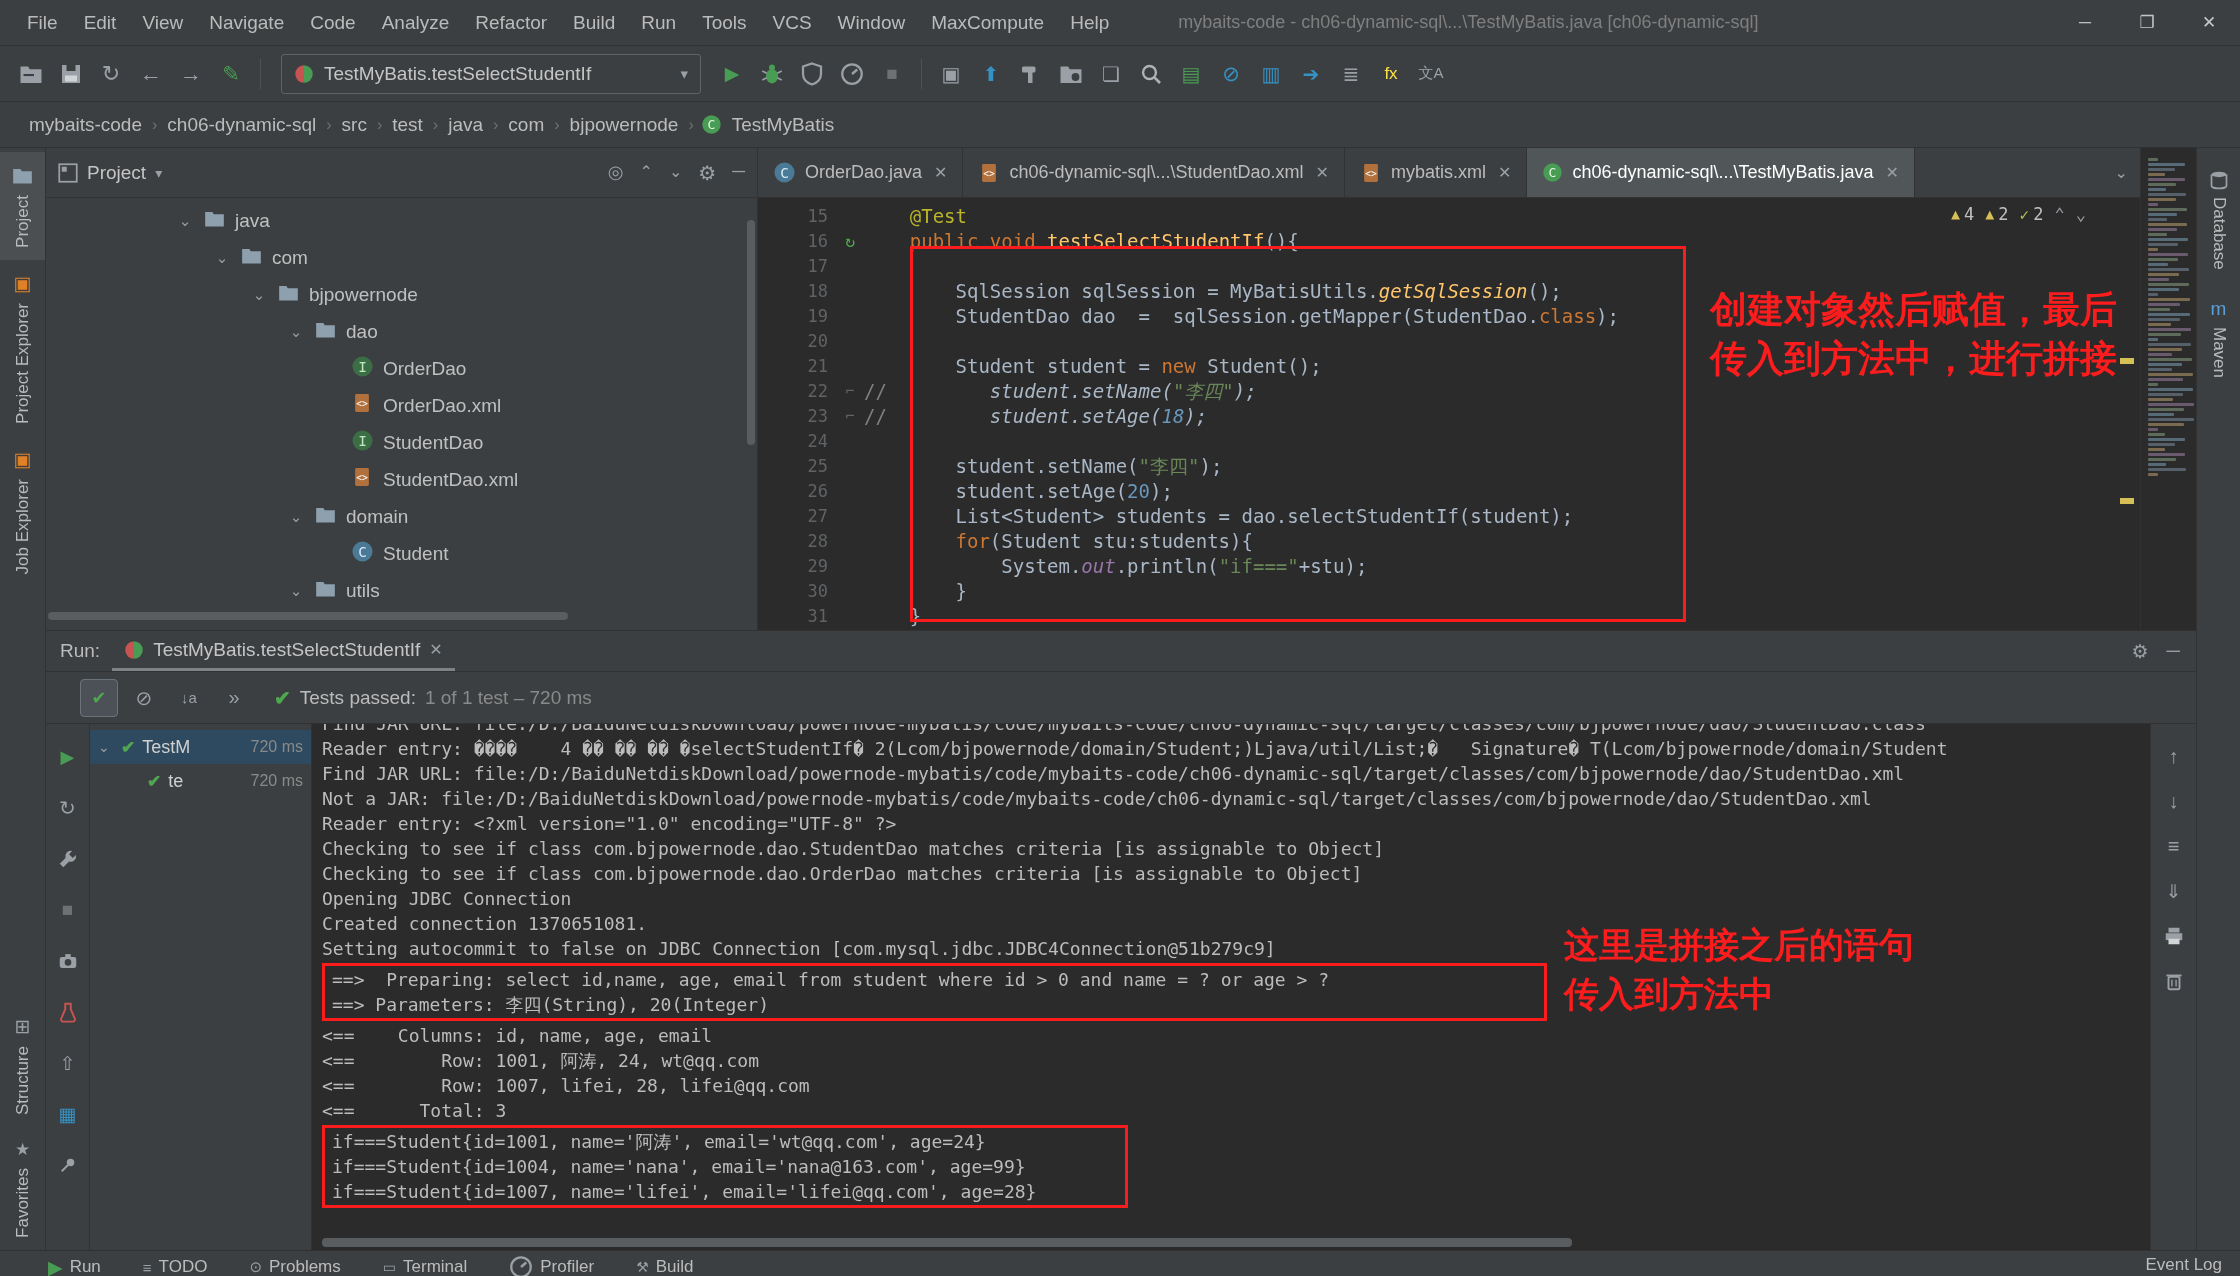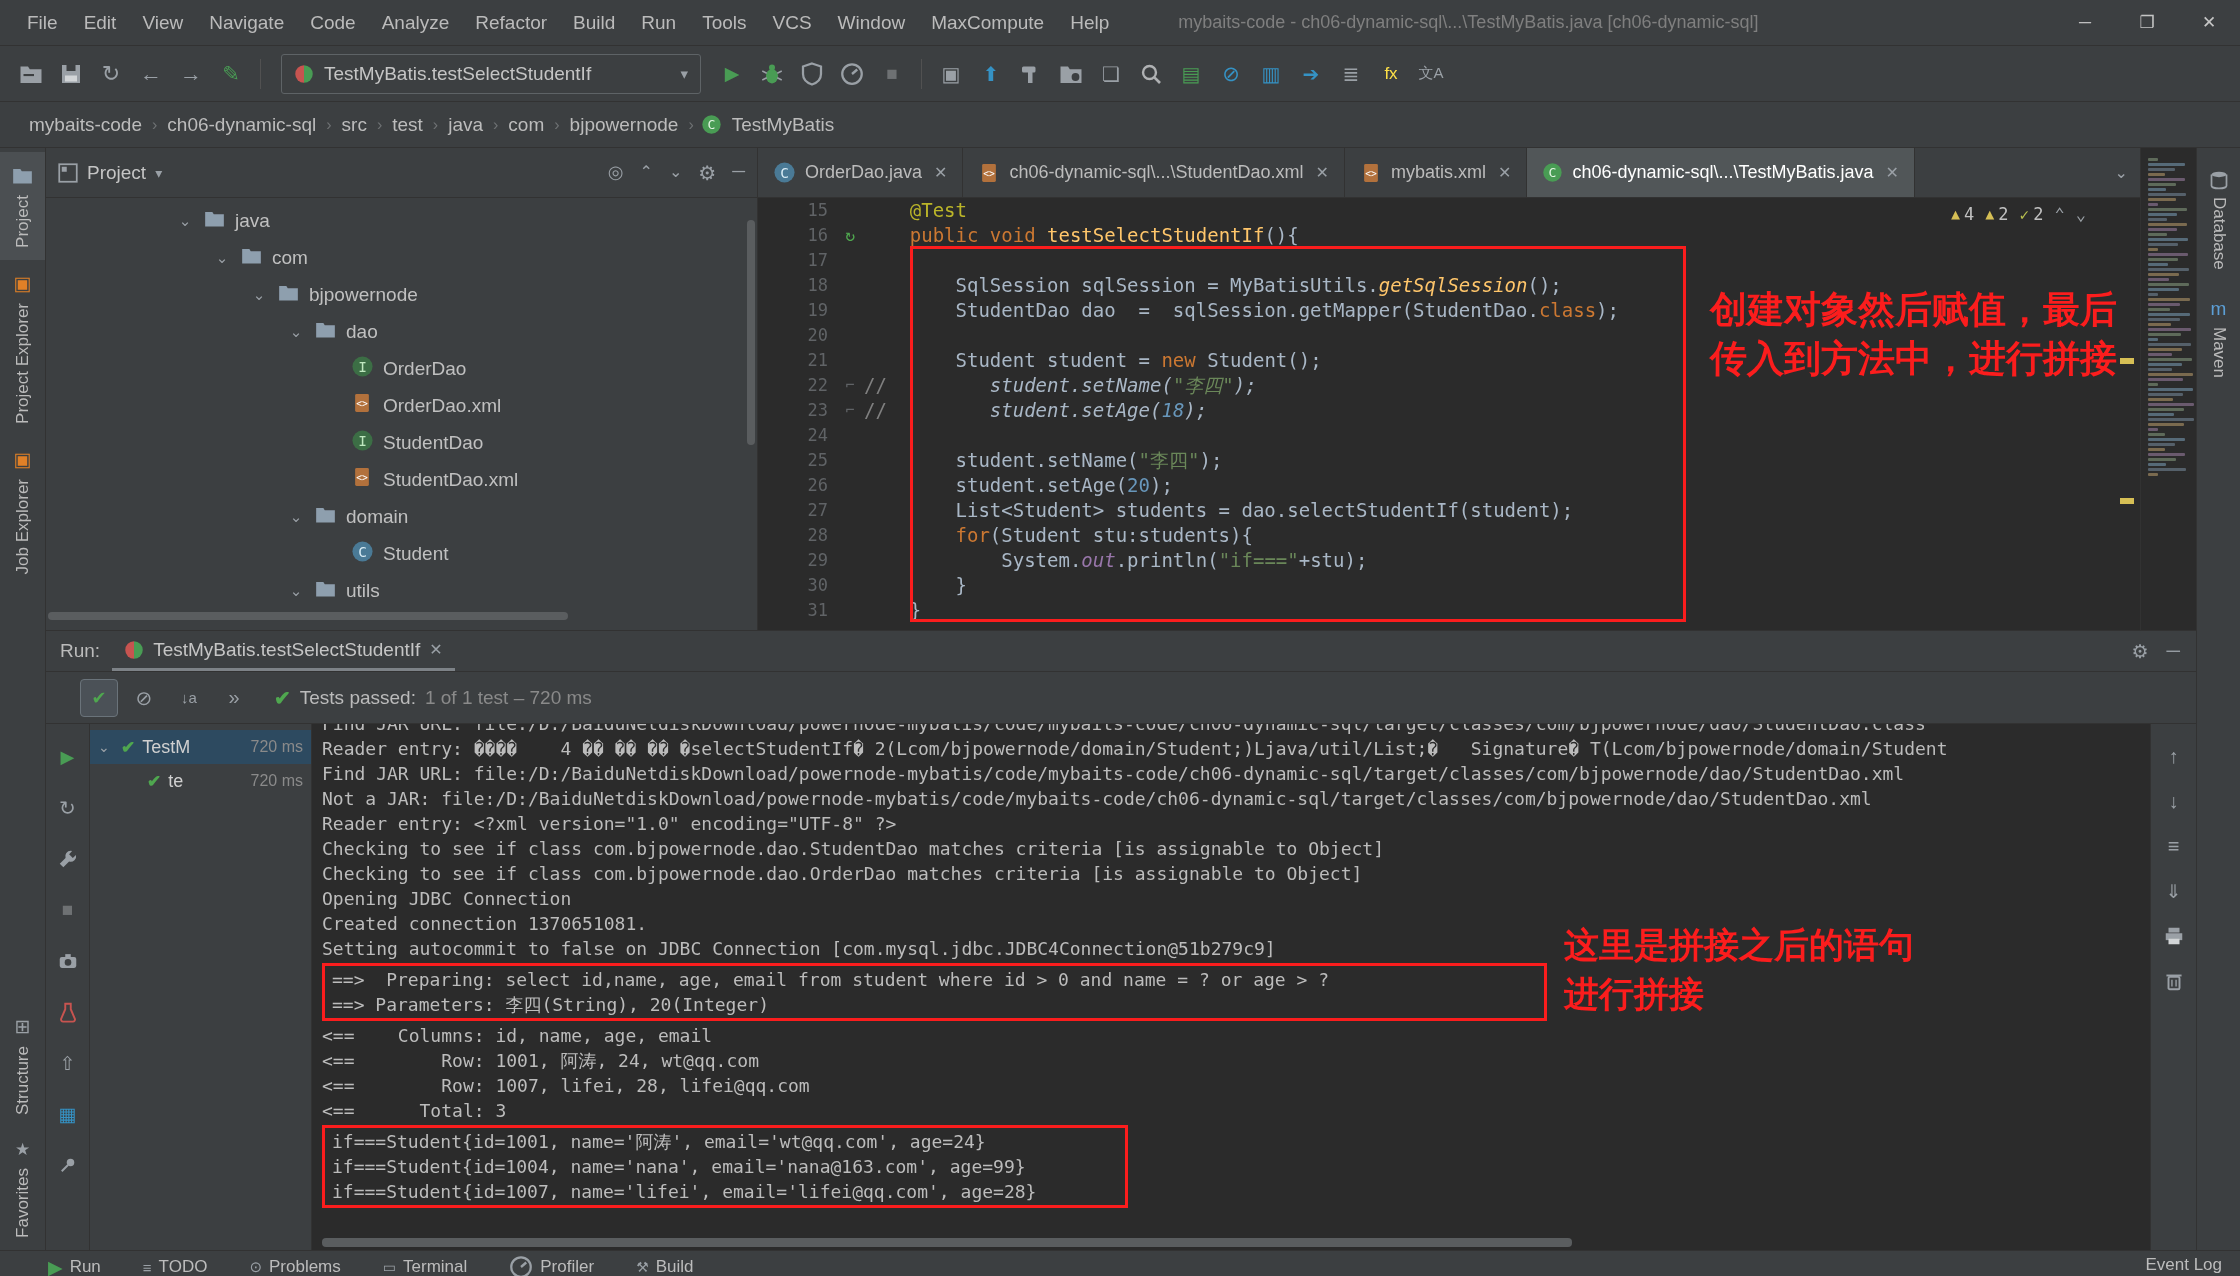--- a/index.html
+++ b/index.html
@@ -51,21 +51,21 @@
   #tree-vscroll{position:absolute;right:2px;top:22px;width:8px;height:225px;background:#5a5d5f;border-radius:4px}
   #tree-hscroll{position:absolute;left:2px;bottom:10px;width:520px;height:8px;background:#5a5d5f;border-radius:4px}
 
   
   #editor-col{flex:1;display:flex;flex-direction:column;min-width:0;background:#2b2b2b}
   #editor-tabs{height:50px;display:flex;background:#3c3f41;align-items:stretch;border-bottom:1px solid #323232}
   .etab{display:flex;align-items:center;gap:9px;padding:0 15px;font-size:18px;color:#bcbcbc;border-right:1px solid #323232;white-space:nowrap}
   .etab.active{background:#515658;color:#fff}
   .etab .close{color:#9aa0a6;margin-left:3px;font-size:16px}
   #tabs-overflow{margin-left:auto;display:flex;align-items:center;padding:0 12px;color:#9aa0a6}
-  #editor-content{flex:1;position:relative;overflow:hidden;padding-top:0;font-family:"DejaVu Sans Mono",monospace;font-size:19px}
+  #editor-content{flex:1;position:relative;overflow:hidden;padding-top:6px;font-family:"DejaVu Sans Mono",monospace;font-size:19px}
   .eline{display:flex;height:25px;line-height:25px;white-space:pre}
   .egutter{width:78px;text-align:right;color:#606366;font-size:17px;padding-right:8px;flex:none}
   .efold{width:28px;flex:none;text-align:center;font-size:15px;color:#606366}
   .efold.run{color:#4fa74f;font-size:17px}
   .ecode{flex:1}
   .p{color:#a9b7c6}.k{color:#cc7832}.s{color:#6a8759}.n{color:#6897bb}.a{color:#bbb529}
   .c{color:#808080}.m{color:#ffc66b}.sm{color:#ffc66b;font-style:italic}.f{color:#9876aa;font-style:italic}
   .i{color:#a9b7c6;font-style:italic}.si{color:#6a8759;font-style:italic}.ni{color:#6897bb;font-style:italic}
   #code-red-box{position:absolute;left:152px;top:48px;width:776px;height:376px;border:3px solid #fb1d1d;pointer-events:none}
   #code-annotation{position:absolute;left:952px;top:88px;color:#fb1d1d;font-size:37px;font-weight:bold;font-family:"Liberation Sans",sans-serif;line-height:1.32;white-space:nowrap}
@@ -754,21 +754,21 @@
               <div class="cline">&lt;==        Row: 1007, lifei, 28, lifei@qq.com</div>
               <div class="cline">&lt;==      Total: 3</div>
               <div class="rbox b2">
                 <div class="cline">if===Student{id=1001, name='阿涛', email='wt@qq.com', age=24}</div>
                 <div class="cline">if===Student{id=1004, name='nana', email='nana@163.com', age=99}</div>
                 <div class="cline">if===Student{id=1007, name='lifei', email='lifei@qq.com', age=28}</div>
               </div>
             </div>
           <div id="console-ann-sql" class="console-ann">
               <div>这里是拼接之后的语句</div>
-              <div>进行拼接</div>
+              <div>传入到方法中</div>
             </div>
           <div id="console-hscroll"></div>
         </div>
         <div id="console-right-icons">
             <div class="tbtn">
               <span class="icon" style="color: rgb(154, 160, 166); font-size: 20px;">↑</span>
             </div>
             <div class="tbtn">
               <span class="icon" style="color: rgb(154, 160, 166); font-size: 20px;">↓</span>
             </div>

